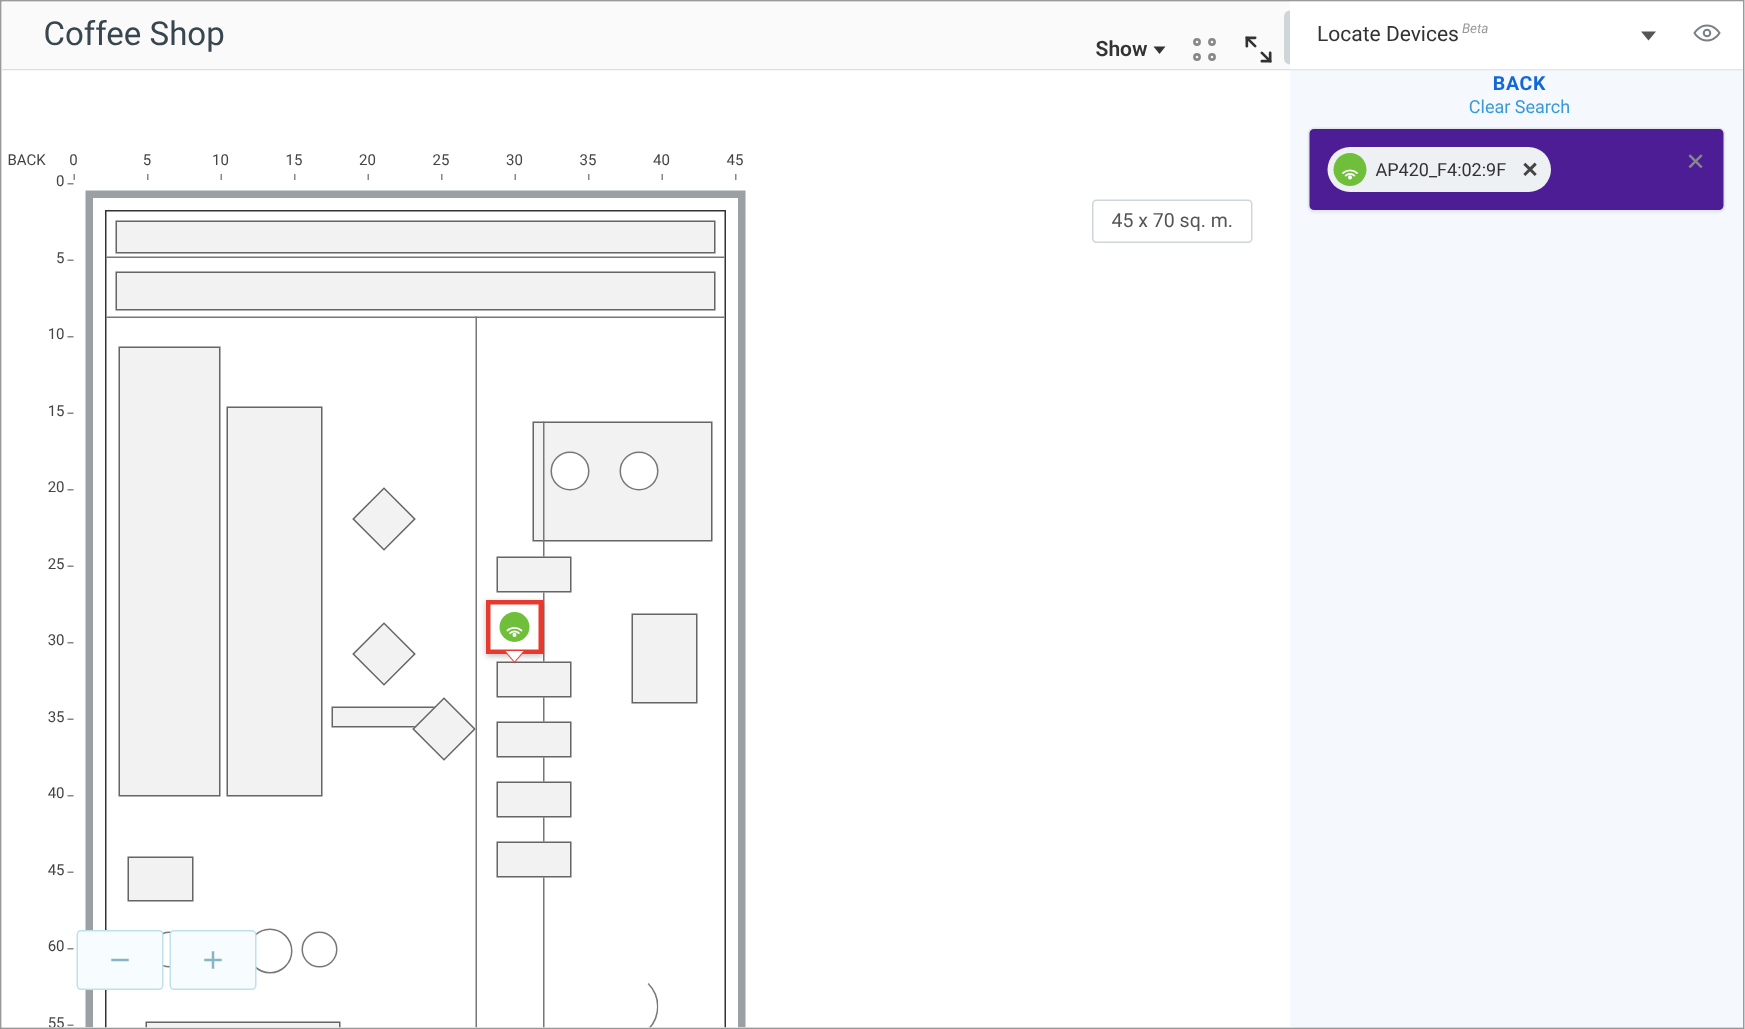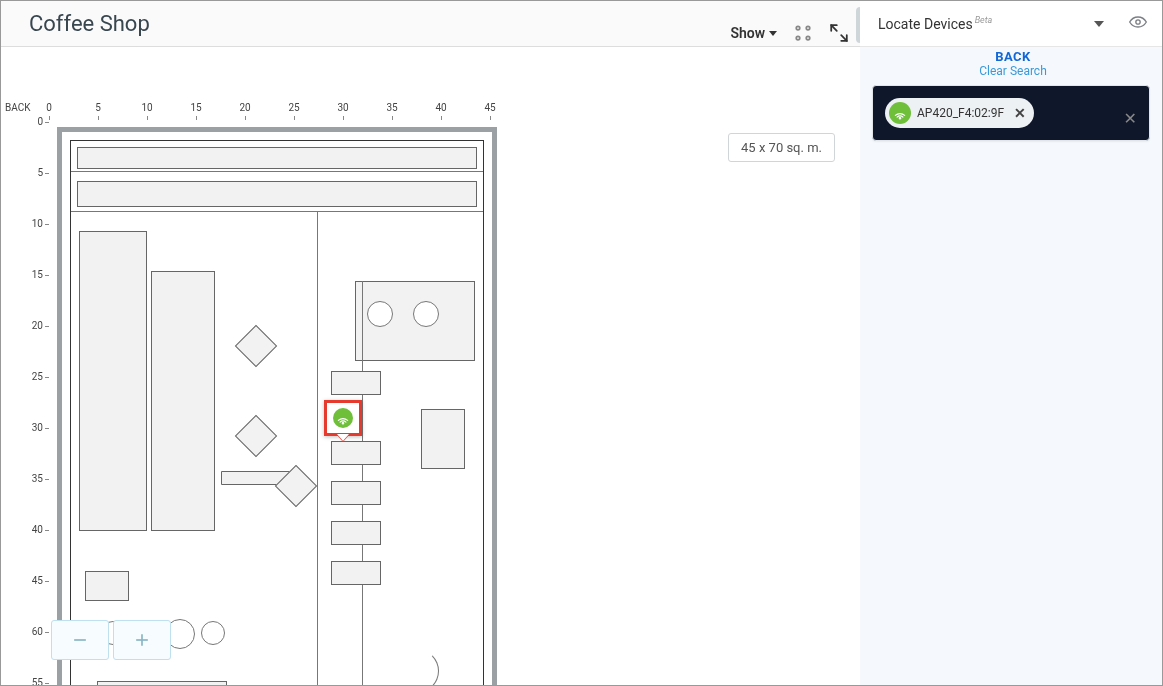--- a/index.html
+++ b/index.html
@@ -94,23 +94,23 @@
   .eye-icon { margin-left:16px; color:#7a7f85; }
   .eye-icon svg { width:20px; height:20px; }
 
   .rp-subheader {
     height:32px; display:flex; align-items:center; justify-content:flex-start; padding:2px 14px 0 18px;flex-direction:column;
   }
   .back-link { color:#1268d6; font-size:13px; font-weight:700; letter-spacing:0.5px; cursor:pointer;}
   .clear-link { color:#3a9ad9; font-size:12px; cursor:pointer;}
 
   .device-card {
-    margin:6px 12px; background:#0f172a; border:1px solid #e2e6ea; border-radius:4px;
+    margin:6px 12px; background:#4c1d95; border:1px solid #e2e6ea; border-radius:4px;
     box-shadow: 0 1px 2px rgba(0,0,0,0.06);
-    padding:12px 12px; display:flex; align-items:flex-end;
+    padding:12px 12px; display:flex; align-items:flex-start;
   }
   .device-chip {
     display:flex; align-items:center; gap:6px;
     background:#eef1f3; border-radius:16px; padding:4px 8px 4px 4px;
   }
   .device-chip .ap-glyph { width:22px; height:22px; }
   .device-chip .ap-glyph svg { width:14px; height:14px;}
   .device-name { font-size:12px; color:#333; }
   .chip-close { margin-left:4px; font-size:14px; font-weight:700; color:#444; cursor:pointer; }
   .card-close { margin-left:auto; color:#888; cursor:pointer; font-size:16px; }

